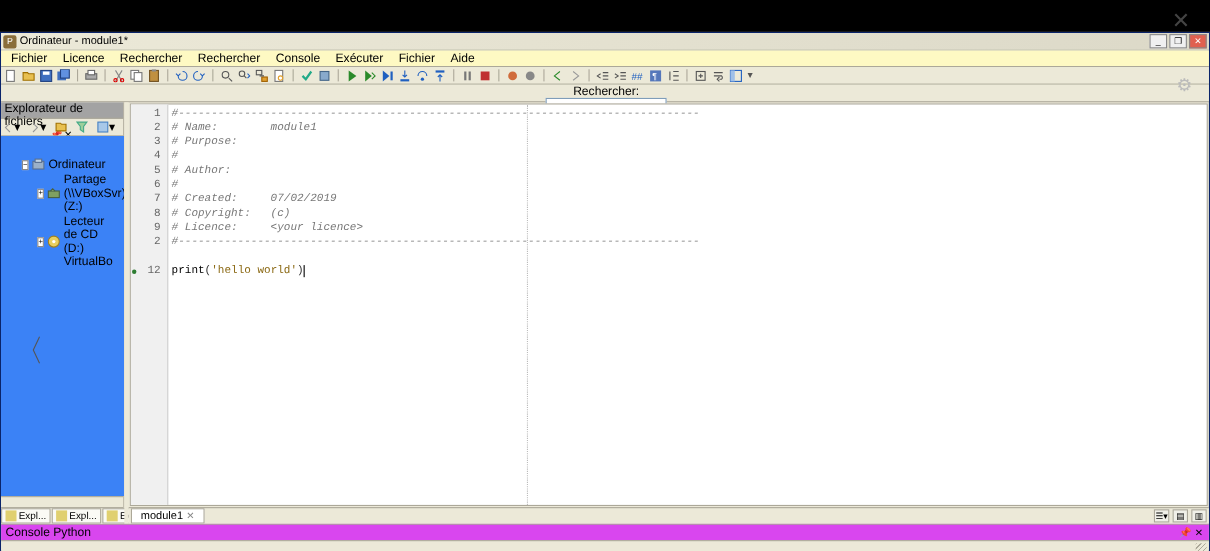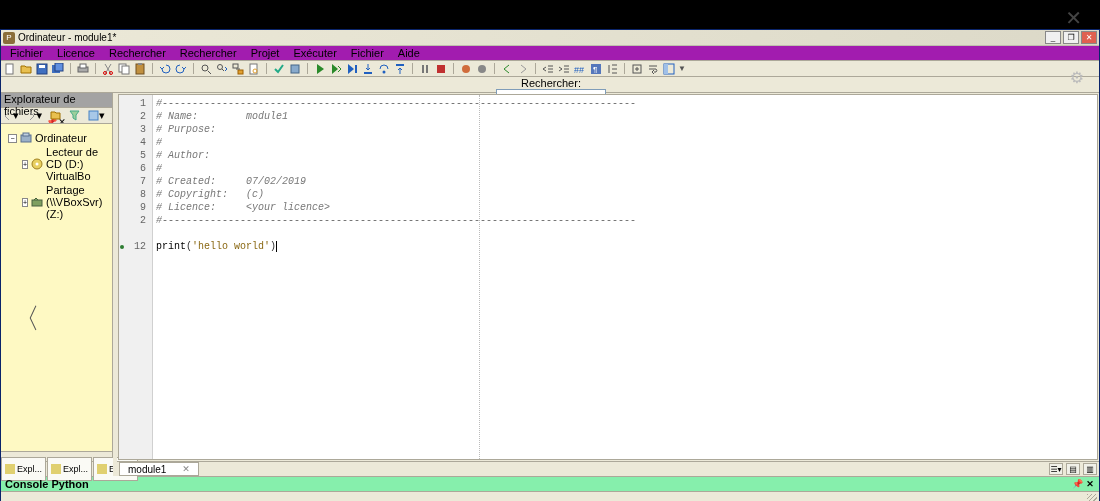--- a/index.html
+++ b/index.html
@@ -9,64 +9,64 @@
   .close-x { position: absolute; right: 18px; top: 6px; color: #444; font-size: 20px; font-weight: 100; cursor: pointer; }
   .gear-icon { position: absolute; right: 16px; top: 68px; color: #bbb; font-size: 16px; z-index: 10; }
   .prev-arrow { position: absolute; left: 12px; top: 300px; color: #555; font-size: 28px; z-index: 10; cursor: pointer; }
   .window { position: absolute; top: 29px; left: 0; right: 0; bottom: 0; background: #ece9d8; border: 1px solid #0a246a; }
   .titlebar { height: 16px; background: linear-gradient(to right,#ece9d8,#dcd9c8); display: flex; align-items: center; justify-content: space-between; border-bottom: 1px solid #bfbfad; padding: 0 2px; font-size: 10px; }
   .titlebar-left { display: flex; align-items: center; gap: 3px; }
   .title-icon { width: 12px; height: 12px; background: #8a6e3b; border-radius: 2px; display: flex; align-items: center; justify-content: center; color: #fff; font-size: 8px; }
   .win-controls { display: flex; gap: 2px; }
   .win-btn { width: 16px; height: 13px; background: #f0f0f0; border: 1px solid #888; font-size: 8px; display: flex; align-items: center; justify-content: center; }
   .win-close { background: #e06050; color: #fff; }
-  .menubar { height: 15px; background: #a21caf; display: flex; align-items: center; border-bottom: 1px solid #aca899; padding-left: 2px; }
+  .menubar { height: 15px; background: #fef9c3; display: flex; align-items: center; border-bottom: 1px solid #aca899; padding-left: 2px; }
   .menubar span { padding: 1px 7px; cursor: pointer; }
   .toolbar1 { height: 16px; background: #ece9d8; display: flex; align-items: center; border-bottom: 1px solid #aca899; padding-left: 2px; gap: 2px; }
   .tb-btn { width: 12px; height: 12px; border: 0; background: transparent; display: inline-block; margin: 0 1px; cursor: pointer; }
   .tb-sep { width: 1px; height: 11px; background: #aca899; margin: 0 3px; }
   .tb-svg { display: block; }
   .toolbar2 { height: 16px; background: #ece9d8; display: flex; align-items: center; border-bottom: 1px solid #aca899; padding-left: 2px; flex-direction: column; }
   .toolbar2-label { padding: 0 4px; }
   .search-input { width: 110px; height: 14px; border: 1px solid #7f9db9; background: #fff; font-size: 10px; padding: 0 2px; }
   .mini-btn { width: 14px; height: 14px; border: 1px solid #aca899; background: #f0f0e8; margin-left: 2px; cursor: pointer; display: flex; align-items: center; justify-content: center; }
   .main-area { display: flex; height: calc(100% - 63px - 24px); }
   .side-panel { width: 112px; border-right: 1px solid #aca899; display: flex; flex-direction: column; background: #ece9d8; }
   .side-title { height: 15px; background: #a3a3a3; border-bottom: 1px solid #aca899; display: flex; align-items: center; justify-content: space-between; padding: 0 3px; flex-direction: column; }
   .side-ctrl { display: flex; gap: 1px; }
   .side-ctrl span { width: 10px; height: 10px; font-size: 9px; text-align: center; cursor: pointer; }
   .side-toolbar { height: 16px; border-bottom: 1px solid #aca899; display: flex; align-items: center; padding: 0 2px; gap: 8px; }
   .side-toolbar span { display: inline-flex; align-items: center; justify-content: center; }
-  .tree { flex: 1; background: #fef9c3; border: 0; overflow: auto; padding: 7px; }
+  .tree { flex: 1; background: #3b82f6; border: 0; overflow: auto; padding: 19px; }
   .tree-item { display: flex; align-items: center; gap: 3px; padding: 1px 0; cursor: pointer; }
   .tree-item.child { padding-left: 14px; }
   .tree-toggle { width: 9px; height: 9px; border: 1px solid #888; font-size: 7px; display: flex; align-items: center; justify-content: center; background: #fff; }
   .tree-icon { width: 12px; height: 12px; display: flex; align-items: center; justify-content: center; }
   .side-scroll { height: 10px; background: #ece9d8; border-top: 1px solid #aca899; }
   .side-tabs { height: 15px; background: #ece9d8; border-top: 1px solid #aca899; display: flex; align-items: center; }
-  .side-tab { height: 24px; padding: 0 3px; border: 1px solid #aca899; background: #fafaf5; margin-right: 1px; display: flex; align-items: center; gap: 2px; font-size: 9px; cursor: pointer; }
+  .side-tab { height: 14px; padding: 0 3px; border: 1px solid #aca899; background: #fafaf5; margin-right: 1px; display: flex; align-items: center; gap: 2px; font-size: 9px; cursor: pointer; }
   .side-tab-icon { width: 10px; height: 10px; background: #e0d070; display: inline-block; }
   .splitter { width: 4px; background: #ece9d8; cursor: col-resize; }
   .editor-wrap { flex: 1; display: flex; flex-direction: column; }
   .editor { flex: 1; display: flex; background: #fff; border: 1px solid #aca899; margin: 1px; }
   .gutter { width: 34px; background: #f0f0f0; border-right: 1px solid #d0d0d0; font-family: 'Courier New', monospace; font-size: 10px; color: #666; text-align: right; padding-top: 2px; }
   .gutter div { height: 13px; line-height: 13px; padding-right: 6px; position: relative; }
   .gutter .modified::before { content: ""; position: absolute; left: 1px; top: 5px; width: 4px; height: 4px; background: #2e7d32; border-radius: 50%; }
   .code { flex: 1; font-family: 'Courier New', monospace; font-size: 10px; padding-top: 2px; padding-left: 3px; white-space: pre; color: #333; position: relative; }
   .code .line { height: 13px; line-height: 13px; }
   .cm-comment { color: #777; font-style: italic; }
   .cm-keyword { color: #000; }
   .cm-string { color: #8b6914; }
   .right-margin { position: absolute; left: 326px; top: 0; bottom: 0; border-left: 1px dotted #bbb; }
   .editor-tabs { height: 15px; background: #ece9d8; border-top: 1px solid #aca899; display: flex; align-items: center; justify-content: space-between; padding: 0 2px; }
-  .editor-tab { height: 14px; padding: 0 8px; border: 1px solid #aca899; background: #fff; display: flex; align-items: center; gap: 16px; font-size: 10px; cursor: pointer; }
+  .editor-tab { height: 14px; padding: 0 8px; border: 1px solid #aca899; background: #fff; display: flex; align-items: center; gap: 3px; font-size: 10px; cursor: pointer; }
   .editor-tab .tab-close { color: #888; font-size: 9px; cursor: pointer; }
   .editor-right-icons { display: flex; gap: 3px; }
   .editor-right-icons span { width: 14px; height: 12px; border: 1px solid #aca899; background: #f0f0e8; font-size: 8px; display: flex; align-items: center; justify-content: center; cursor: pointer; }
-  .console-bar { height: 15px; background: #86efac; border-top: 1px solid #aca899; display: flex; align-items: center; justify-content: space-between; padding: 0 4px; font-weight: bold; }
+  .console-bar { height: 15px; background: #d946ef; border-top: 1px solid #aca899; display: flex; align-items: center; justify-content: space-between; padding: 0 4px; }
   .console-right { display: flex; align-items: center; gap: 3px; }
   .console-right span { width: 10px; height: 10px; font-size: 9px; text-align: center; cursor: pointer; }
   .status-bar { height: 14px; background: #ece9d8; border-top: 1px solid #aca899; position: relative; }
   .status-grip { position: absolute; right: 2px; bottom: 1px; width: 10px; height: 10px; background: repeating-linear-gradient(135deg,#aca899 0,#aca899 1px,transparent 1px,transparent 3px); }
 </style>
 </head>
 <body>
 
 <div class="top-black">
   <span class="close-x">✕</span>
@@ -85,21 +85,21 @@
       <span class="win-btn">❐</span>
       <span class="win-btn win-close">✕</span>
     </div>
   </div>
 
   <div class="menubar">
     <span>Fichier</span>
     <span>Licence</span>
     <span>Rechercher</span>
     <span>Rechercher</span>
-    <span>Projet</span>
+    <span>Console</span>
     <span>Exécuter</span>
     <span>Fichier</span>
     <span>Aide</span>
   </div>
 
   <div class="toolbar1">
     <span class="tb-btn">
         <svg class="tb-svg" width="12" height="12">
           <rect x="2" y="1" width="7" height="10" fill="#fff" stroke="#777"></rect>
         </svg>
@@ -377,35 +377,35 @@
                 <rect x="1" y="3" width="10" height="7" fill="#9ab0c8" stroke="#5a7090"></rect>
                 <rect x="3" y="1" width="6" height="3" fill="#c0d0e0" stroke="#5a7090"></rect>
               </svg>
             </span>
             <span>Ordinateur</span>
           </div>
           <div class="tree-item child">
             <span class="tree-toggle">+</span>
             <span class="tree-icon">
               <svg width="12" height="12">
+                <rect x="1" y="4" width="10" height="6" fill="#7fa060" stroke="#486040"></rect>
+                <path d="M3 4l2-2 2 2" fill="#7fa060" stroke="#486040"></path>
+              </svg>
+            </span>
+            <span>Partage (\\VBoxSvr) (Z:)</span>
+          </div>
+          <div class="tree-item child">
+            <span class="tree-toggle">+</span>
+            <span class="tree-icon">
+              <svg width="12" height="12">
                 <circle cx="6" cy="6" r="5" fill="#e8d060" stroke="#a08020"></circle>
                 <circle cx="6" cy="6" r="1.5" fill="#fff"></circle>
               </svg>
             </span>
             <span>Lecteur de CD (D:) VirtualBo</span>
-          </div>
-          <div class="tree-item child">
-            <span class="tree-toggle">+</span>
-            <span class="tree-icon">
-              <svg width="12" height="12">
-                <rect x="1" y="4" width="10" height="6" fill="#7fa060" stroke="#486040"></rect>
-                <path d="M3 4l2-2 2 2" fill="#7fa060" stroke="#486040"></path>
-              </svg>
-            </span>
-            <span>Partage (\\VBoxSvr) (Z:)</span>
           </div>
         </div>
       <div class="side-scroll"></div>
       <div class="side-tabs">
         <span class="side-tab">
             <span class="side-tab-icon"></span>
             <span>Expl...</span>
           </span>
         <span class="side-tab">
             <span class="side-tab-icon"></span>

